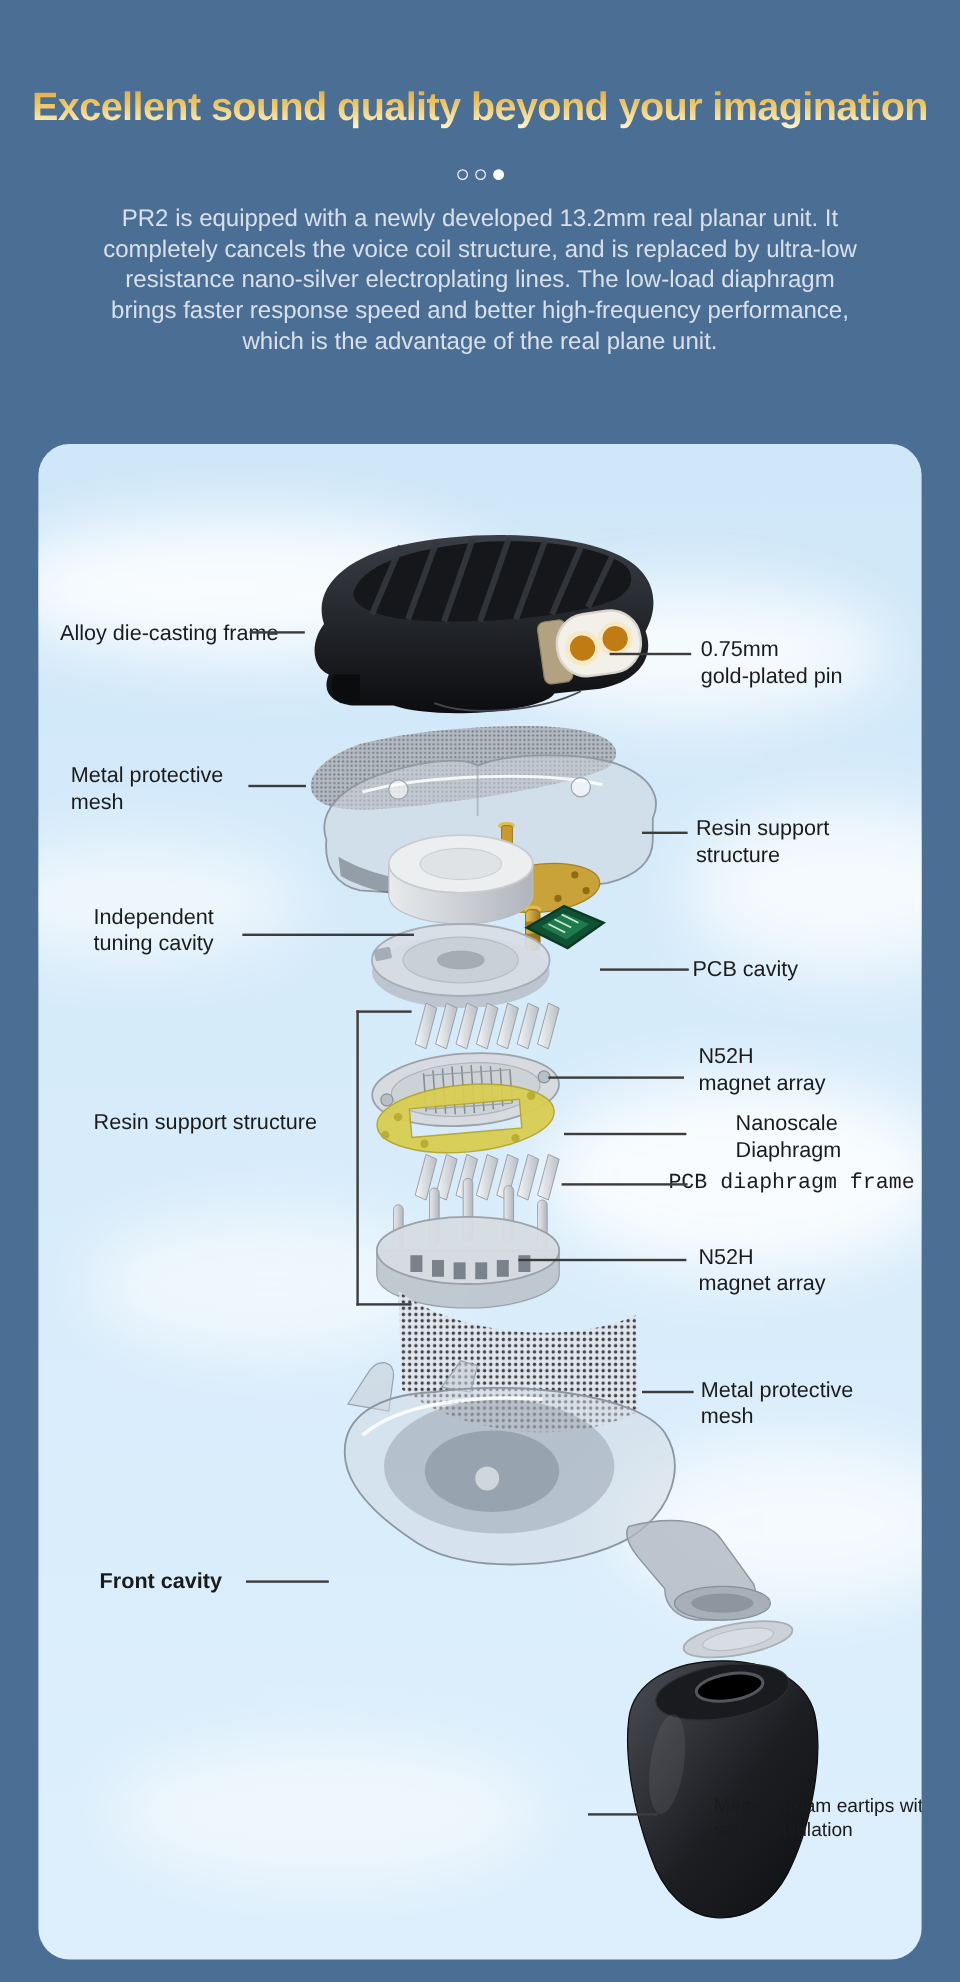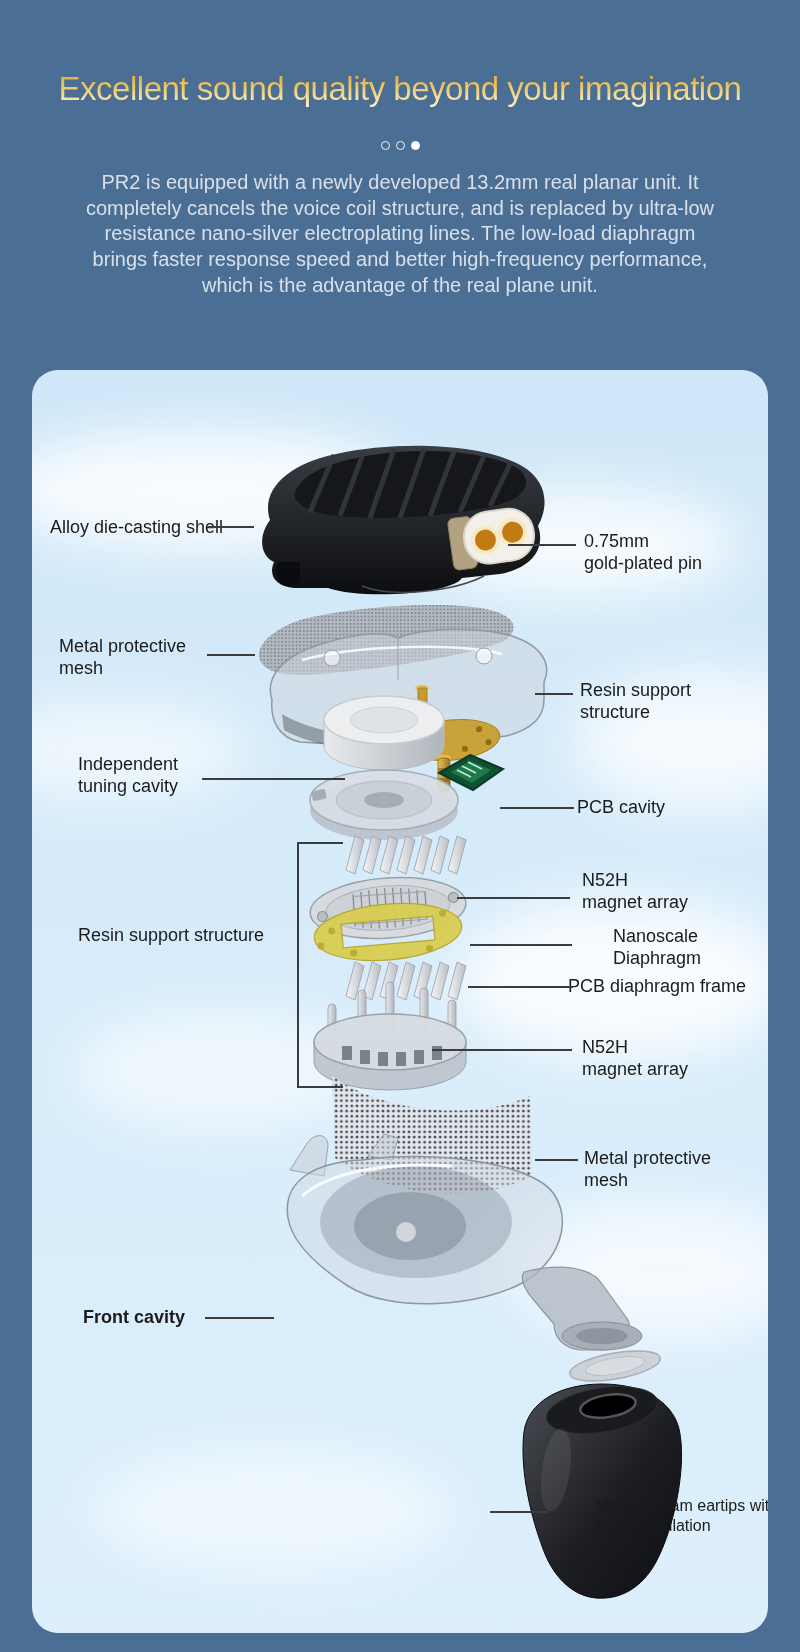--- a/index.html
+++ b/index.html
@@ -7,21 +7,21 @@
     width:800px;height:1652px;
     background:#4a6e94;
     position:relative;
     overflow:hidden;
     font-family:"Liberation Sans",sans-serif;
   }
   
   .title{
     position:absolute;top:70px;left:0;width:800px;
     text-align:center;
-    font-size:33px;font-weight:400;letter-spacing:-0.5px;
+    font-size:33px;font-weight:700;letter-spacing:-0.5px;
     background:linear-gradient(180deg,#e2a83c 8%,#eec766 45%,#fdf3cc 95%);
     -webkit-background-clip:text;background-clip:text;
     color:transparent;
   }
   .dots{
     position:absolute;top:141px;left:0;width:800px;
     display:flex;justify-content:center;align-items:center;gap:6px;
   }
   .dot{width:9px;height:9px;border-radius:50%;border:1.5px solid #f2f5f8;box-sizing:border-box;}
   .dot.active{background:#ffffff;border-color:#ffffff;}
@@ -65,21 +65,21 @@
   #lbl-resin-right{left:548px;top:309px;}
   #c-resin-right{left:503px;top:323px;width:38px;}
   #lbl-tuning{left:46px;top:383px;}
   #c-tuning{left:170px;top:408px;width:143px;}
   #lbl-pcb{left:545px;top:426px;}
   #c-pcb{left:468px;top:437px;width:74px;}
   #lbl-n52h-1{left:550px;top:499px;}
   #c-n52h-1{left:425px;top:527px;width:113px;}
   #lbl-nano{left:581px;top:555px;}
   #c-nano{left:438px;top:574px;width:102px;}
-  #lbl-frame{left:536px;top:605px;}
+  #lbl-frame{left:525px;top:605px;font-family:Liberation Mono, monospace;}
   #c-frame{left:436px;top:616px;width:105px;}
   #lbl-resin-left{left:46px;top:554px;}
   #lbl-n52h-2{left:550px;top:666px;}
   #c-n52h-2{left:400px;top:679px;width:140px;}
   #lbl-mesh-bot{left:552px;top:777px;}
   #c-mesh-bot{left:503px;top:789px;width:43px;}
   #lbl-front{left:51px;top:936px;font-weight:bold;}
   #c-front{left:173px;top:947px;width:69px;}
   #lbl-memory{left:523px;top:1126px;}
   #c-memory{left:458px;top:1141px;width:58px;}
@@ -285,21 +285,21 @@
                C654,1100 642,1158 624,1192 C610,1218 588,1230 564,1228
                C540,1226 520,1206 510,1176 C496,1138 488,1094 492,1062 Z" fill="url(#tipGrad)" stroke="#0a0b0c"></path>
       <ellipse cx="570" cy="1040" rx="56" ry="22" fill="#1a1b1f" stroke="#2c2e33" transform="rotate(-9 570 1040)"></ellipse>
       <ellipse cx="576" cy="1036" rx="28" ry="11" fill="#000000" transform="rotate(-9 576 1036)"></ellipse>
       <ellipse cx="576" cy="1036" rx="28" ry="11" fill="none" stroke="#53565c" stroke-width="2.5" transform="rotate(-9 576 1036)"></ellipse>
       <ellipse cx="524" cy="1100" rx="14" ry="42" fill="rgba(255,255,255,0.08)" transform="rotate(8 524 1100)"></ellipse>
     </g>
   </svg>
 
   <div class="lbl" id="lbl-alloy">
-    <div>Alloy die-casting shell</div>
+    <div>Alloy die-casting frame</div>
   </div>
   <div class="conn" id="c-alloy"></div>
 
   <div class="lbl" id="lbl-goldpin">
     <div>0.75mm</div>
     <div>gold-plated pin</div>
   </div>
   <div class="conn" id="c-goldpin"></div>
 
   <div class="lbl" id="lbl-mesh-top">

